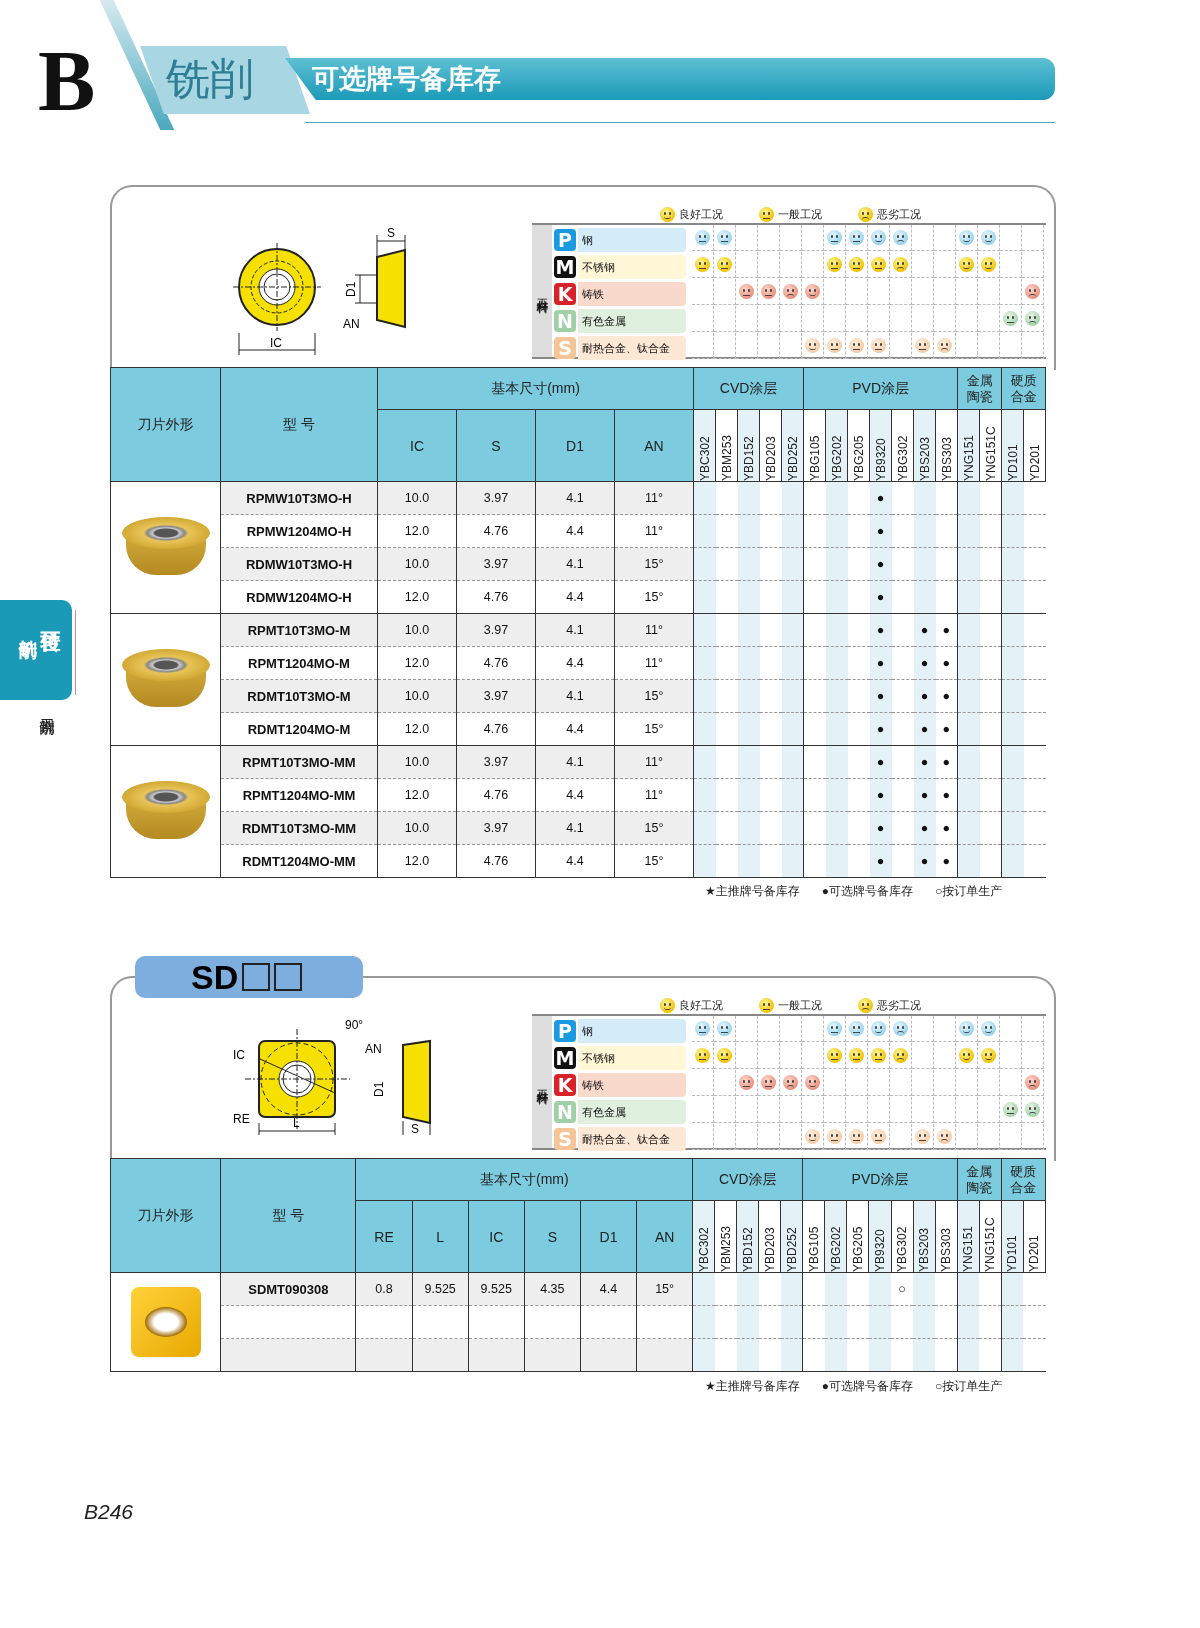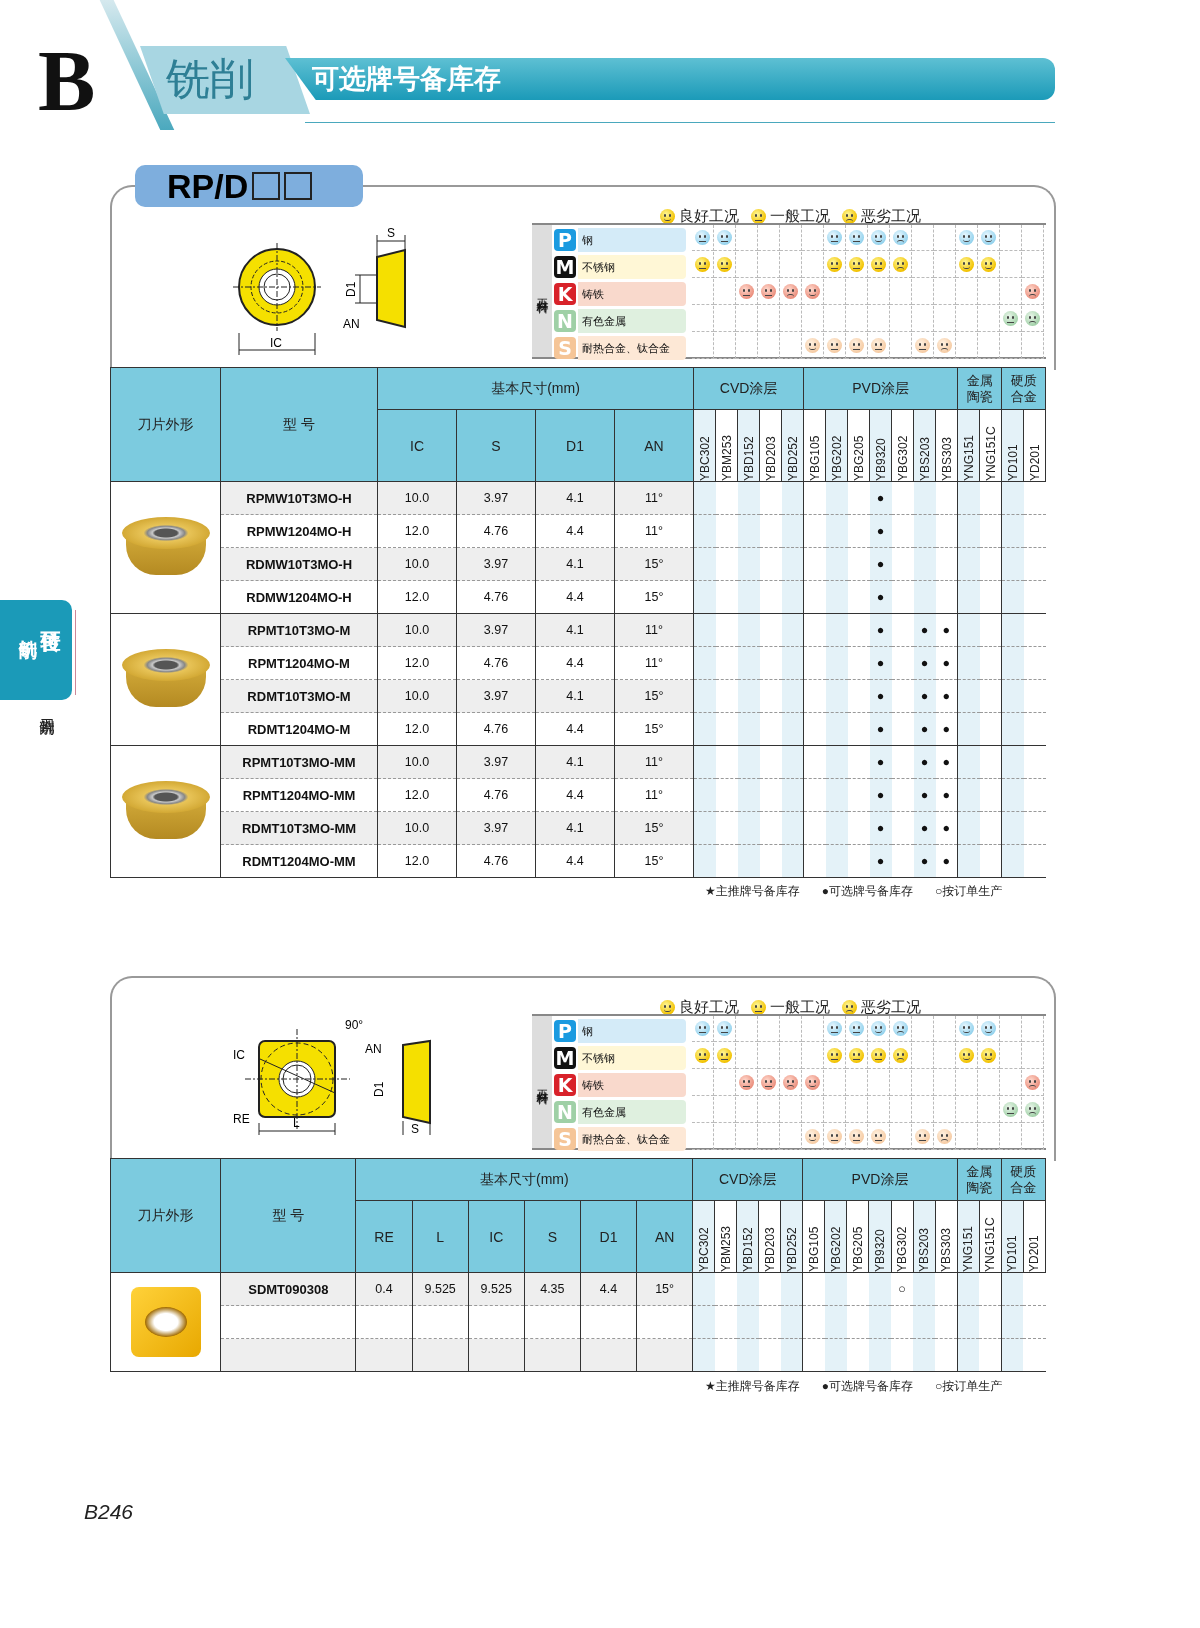--- a/index.html
+++ b/index.html
@@ -14,21 +14,21 @@
 .hdr .line{position:absolute;left:305px;top:122px;width:750px;height:1px;background:#4aa8bd}
 .side{position:absolute;left:0;top:600px;width:72px;height:100px;background:#1b9ab8;border-radius:0 10px 10px 0}
 .side .a{position:absolute;left:18px;top:26px;writing-mode:vertical-rl;color:#fff;font-size:18px;font-weight:bold;line-height:20px}
 .side .b{position:absolute;left:40px;top:16px;writing-mode:vertical-rl;color:#fff;font-size:20px;font-weight:bold;line-height:22px}
 .side2{position:absolute;left:37px;top:708px;writing-mode:vertical-rl;font-size:15px;color:#222}
 .sidebar{position:absolute;left:75px;top:610px;width:1px;height:85px;background:#c89}
 .section{position:absolute;left:110px;width:946px}
 .frame{position:absolute;left:0;top:20px;width:946px;height:185px;border:2px solid #999;border-bottom:none;border-radius:22px 22px 0 0}
 .pill{position:absolute;left:25px;top:0;width:228px;height:42px;background:#7eaedd;border-radius:10px;font-size:34px;font-weight:bold;line-height:42px;padding-left:32px;color:#000}
 .pill .sq{display:inline-block;width:28px;height:28px;border:2px solid #222;margin-left:4px;vertical-align:-2px}
-.legend{position:absolute;font-size:15px;color:#222;display:flex;gap:12px}
+.legend{position:absolute;font-size:11px;color:#222;display:flex;gap:36px}
 .legend span{display:flex;align-items:center;gap:4px}
 .face{display:inline-block;width:15px;height:15px;border-radius:50%;position:relative;vertical-align:middle}
 .face.y{background:radial-gradient(circle at 40% 35%,#fff89a,#f2c200 70%,#d9a400)}
 .face.b{background:radial-gradient(circle at 40% 35%,#eaf8ff,#8fd0ec 75%,#5fb3da)}
 .face.r{background:radial-gradient(circle at 40% 35%,#ffd8cc,#e98a78 75%,#c9604f)}
 .face.g{background:radial-gradient(circle at 40% 35%,#eaf6ea,#9fd0a6 75%,#7ab586)}
 .face.s{background:radial-gradient(circle at 40% 35%,#fff2e2,#f5c9a0 75%,#e2a878)}
 .face::before,.face::after{content:"";position:absolute;top:5px;width:2px;height:3px;background:#444;border-radius:1px}
 .face::before{left:4px}.face::after{right:4px}
 .face i{position:absolute;left:4px;right:4px;bottom:3px;height:1px;background:#444}
@@ -74,21 +74,20 @@
 
 <div class="side">
   <div class="a">铣削</div>
   <div class="b">可转位</div>
 </div>
 <div class="sidebar"></div>
 <div class="side2">铣削刀片</div>
 
 <div class="section" id="sec1" style="top:165px;height:735px">
   <div class="frame"></div>
-  <div class="pill"><span>RP/D</span><span class="sq"></span><span class="sq"></span></div>
   <svg style="position:absolute;left:115px;top:50px" width="200" height="150">
     <circle cx="52" cy="72" r="38" fill="#f5e000" stroke="#222" stroke-width="2"></circle>
     <circle cx="52" cy="72" r="26" fill="none" stroke="#222" stroke-dasharray="4 2"></circle>
     <circle cx="52" cy="72" r="18" fill="#fff" stroke="#222"></circle>
     <circle cx="52" cy="72" r="13" fill="#fff" stroke="#222"></circle>
     <line x1="8" y1="72" x2="96" y2="72" stroke="#222" stroke-dasharray="6 2 2 2"></line>
     <line x1="52" y1="28" x2="52" y2="116" stroke="#222" stroke-dasharray="6 2 2 2"></line>
     <line x1="14" y1="118" x2="14" y2="140" stroke="#222"></line>
       <line x1="90" y1="118" x2="90" y2="140" stroke="#222"></line>
     <line x1="14" y1="135" x2="90" y2="135" stroke="#222"></line>
@@ -740,20 +739,21 @@
     </table>
   <div class="notes" style="left:595px;top:718px">
     <span>★主推牌号备库存</span>
       <span>●可选牌号备库存</span>
       <span>○按订单生产</span>
   </div>
 </div>
 
 <div class="section" id="sec2" style="top:956px;height:450px">
   <div class="frame"></div>
+  <div class="pill"><span style="padding-left:24px">SD</span><span class="sq"></span><span class="sq"></span></div>
   <svg style="position:absolute;left:115px;top:55px" width="220" height="130">
     <rect x="34" y="30" width="76" height="76" rx="6" fill="#f5e000" stroke="#222" stroke-width="2"></rect>
     <circle cx="72" cy="68" r="36" fill="none" stroke="#222" stroke-dasharray="5 3"></circle>
     <circle cx="72" cy="68" r="18" fill="#fff" stroke="#222"></circle>
     <circle cx="72" cy="68" r="14" fill="#fff" stroke="#222"></circle>
     <line x1="20" y1="68" x2="125" y2="68" stroke="#222" stroke-dasharray="6 2 2 2"></line>
     <line x1="72" y1="18" x2="72" y2="118" stroke="#222" stroke-dasharray="6 2 2 2"></line>
     <line x1="35" y1="48" x2="110" y2="82" stroke="#222"></line>
     <text x="8" y="48" font-size="12" font-family="Liberation Sans">IC</text>
     <text x="8" y="112" font-size="12" font-family="Liberation Sans">RE</text>
@@ -1111,21 +1111,21 @@
             <div>YD201</div>
           </th>
         </tr>
         <tr class="gray ">
           <td rowspan="3" class="pic">
             <div style="width:70px;height:70px;margin:auto;background:linear-gradient(135deg,#ffd23a,#e8a800);border-radius:8px;position:relative">
               <div style="position:absolute;left:14px;top:20px;width:42px;height:30px;border-radius:50%;background:radial-gradient(#fff 40%,#a06a00 70%)"></div>
             </div>
           </td>
           <td class="model nd">SDMT090308</td>
-          <td class="nd">0.4</td>
+          <td class="nd">0.8</td>
           <td class="nd">9.525</td>
           <td class="nd">9.525</td>
           <td class="nd">4.35</td>
           <td class="nd">4.4</td>
           <td class="nd">15°</td>
           <td class="grade sh gl"></td>
           <td class="grade"></td>
           <td class="grade sh"></td>
           <td class="grade"></td>
           <td class="grade sh"></td>

